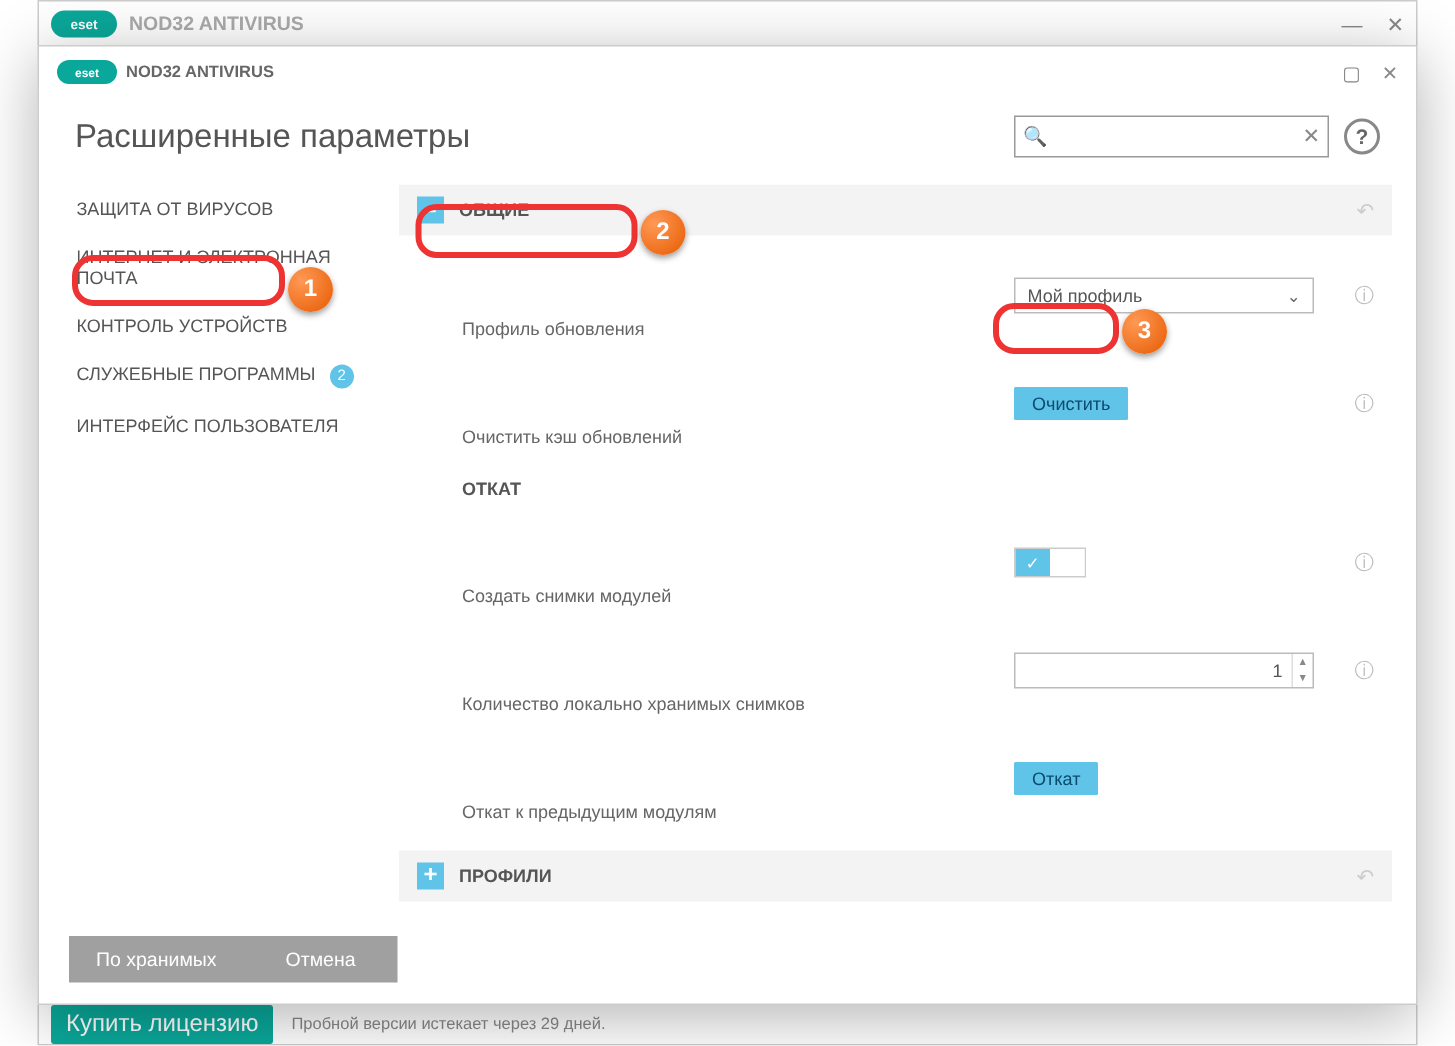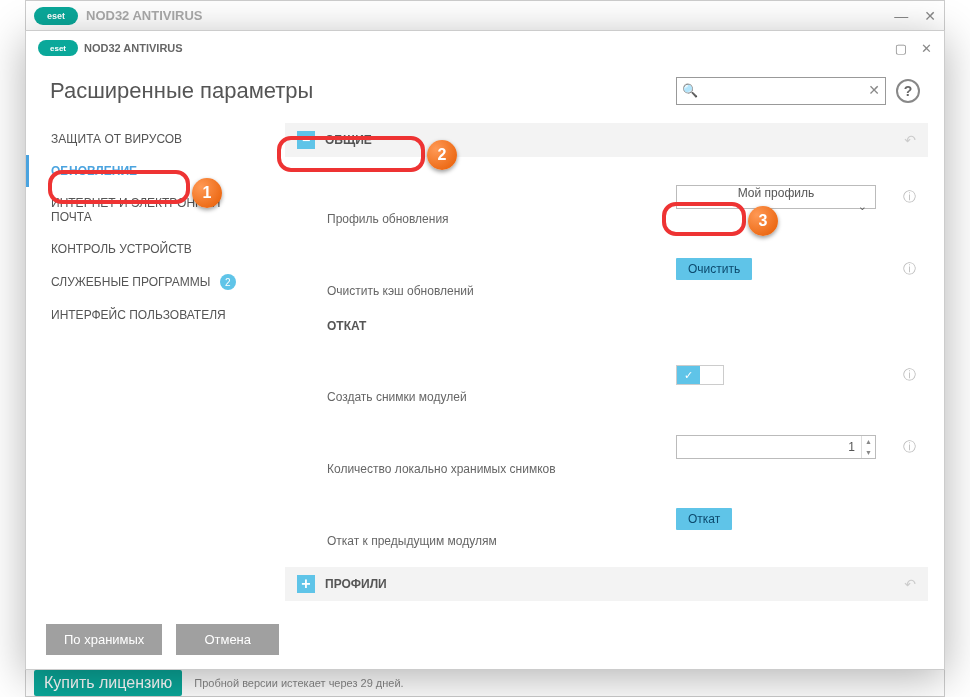--- a/index.html
+++ b/index.html
@@ -25,61 +25,61 @@
   .dialog-titlebar .wincontrols span { cursor: pointer; }
 
   .dialog-header { display: flex; align-items: center; padding: 12px 24px 18px 24px; }
   .dialog-header h1 { font-size: 22px; font-weight: 400; color: #555; }
   .search-wrap { margin-left: auto; position: relative; margin-right: 10px; }
   .search-wrap input { width: 210px; height: 28px; border: 1px solid #999; padding: 0 26px 0 26px; font-size: 12px; }
   .search-wrap .sicon { position: absolute; left: 6px; top: 6px; color: #888; font-size: 13px; }
   .search-wrap .xicon { position: absolute; right: 6px; top: 5px; color: #888; font-size: 14px; cursor: pointer; }
   .help-btn { width: 24px; height: 24px; border: 2px solid #888; border-radius: 50%; display: flex; align-items: center; justify-content: center; color: #666; font-weight: bold; font-size: 14px; cursor: pointer; }
 
-  .dialog-body { flex: 1; display: flex; overflow: hidden; gap: 19px; }
+  .dialog-body { flex: 1; display: flex; overflow: hidden; }
 
   .sidebar { width: 240px; padding: 0 0 0 0; }
   .sidebar-item { padding: 9px 16px 9px 22px; font-size: 12px; color: #555; cursor: pointer; position: relative; border-left: 3px solid transparent; }
   .sidebar-item.active { color: #4aa3df; font-weight: 600; border-left: 3px solid #4aa3df; }
   .sidebar-item .badge { display: inline-flex; width: 16px; height: 16px; border-radius: 50%; background: #5fc4e8; color: #fff; font-size: 10px; align-items: center; justify-content: center; margin-left: 6px; }
 
   .content { flex: 1; padding: 0 16px 0 0; overflow-y: auto; }
 
   .section-header { background: #f3f3f3; display: flex; align-items: center; padding: 8px 12px; margin-bottom: 4px; cursor: pointer; }
   .section-header .collapse-btn { width: 18px; height: 18px; background: #5fc4e8; color: #fff; display: flex; align-items: center; justify-content: center; font-weight: bold; font-size: 14px; margin-right: 10px; }
   .section-header .section-title { font-size: 12px; font-weight: 700; color: #555; }
   .section-header .revert { margin-left: auto; color: #ccc; font-size: 14px; }
 
   .setting-row { display: flex; align-items: center; padding: 7px 12px 7px 42px; font-size: 12px; color: #666; }
   .setting-row .label { flex: 1; margin-top: 44px; }
   .setting-row .control { width: 220px; display: flex; justify-content: flex-start; align-items: center; }
   .setting-row .info { width: 20px; color: #bbb; font-size: 13px; text-align: right; }
 
-  .select-box { width: 200px; height: 24px; border: 1px solid #bbb; background: #fff; display: flex; align-items: center; padding: 0 8px; font-size: 12px; color: #555; position: relative; cursor: pointer; flex-direction: column; }
+  .select-box { width: 200px; height: 24px; border: 1px solid #bbb; background: #fff; display: flex; align-items: center; padding: 0 8px; font-size: 12px; color: #555; position: relative; cursor: pointer; }
   .select-box .chev { margin-left: auto; font-size: 11px; color: #666; }
 
   .btn-small { background: #5fc4e8; color: #0c4a6e; border: none; padding: 4px 12px; font-size: 12px; cursor: pointer; border-radius: 1px; }
 
   .toggle { width: 48px; height: 20px; border: 1px solid #ccc; display: flex; cursor: pointer; }
   .toggle .on { width: 24px; background: #5fc4e8; display: flex; align-items: center; justify-content: center; color: #fff; font-size: 11px; }
   .toggle .off { width: 24px; background: #fff; }
 
   .spinner { width: 200px; height: 24px; border: 1px solid #bbb; display: flex; align-items: center; background: #fff; }
   .spinner .num { flex: 1; text-align: right; padding-right: 6px; font-size: 12px; color: #555; }
   .spinner .arrows { width: 14px; display: flex; flex-direction: column; font-size: 7px; color: #888; border-left: 1px solid #ddd; }
   .spinner .arrows span { height: 11px; display: flex; align-items: center; justify-content: center; cursor: pointer; }
 
   .subsection-title { font-size: 12px; font-weight: 700; color: #555; padding: 14px 12px 6px 42px; }
 
   .dialog-footer { padding: 14px 20px; display: flex; align-items: center; }
   .footer-btn { padding: 8px 18px; font-size: 13px; border: none; cursor: pointer; }
   .footer-btn.default { background: #a0a0a0; color: #fff; }
   .footer-btn.ok { background: #5fc4e8; color: #fff; margin-left: auto; padding: 8px 34px; }
   .footer-btn.ok::before { content: "✷"; font-size: 11px; margin-right: 2px; }
-  .footer-btn.cancel { background: #a0a0a0; color: #fff; margin-left: 14px; padding: 8px 28px; }
+  .footer-btn.cancel { background: #a0a0a0; color: #fff; padding: 8px 28px; }
 
   
   .callout { position: absolute; border: 4px solid #e33; border-radius: 14px; pointer-events: none; }
   .callout-num { position: absolute; width: 30px; height: 30px; border-radius: 50%; background: radial-gradient(circle at 30% 30%, #ff9955, #e65a00); color: #fff; font-weight: bold; font-size: 16px; display: flex; align-items: center; justify-content: center; box-shadow: 0 2px 4px rgba(0,0,0,0.4); pointer-events: none; }
 </style>
 </head>
 <body>
 
 <div class="outer-frame">
   <div class="outer-titlebar">
@@ -113,21 +113,20 @@
       <span class="sicon">🔍</span>
       <input type="text" placeholder="" style="">
       <span class="xicon">✕</span>
     </div>
     <div class="help-btn">?</div>
   </div>
 
   <div class="dialog-body">
     <div class="sidebar">
       <div class="sidebar-item">ЗАЩИТА ОТ ВИРУСОВ</div>
-      <div class="sidebar-item active">ОБНОВЛЕНИЕ</div>
       <div class="sidebar-item">ИНТЕРНЕТ И ЭЛЕКТРОННАЯ ПОЧТА</div>
       <div class="sidebar-item">КОНТРОЛЬ УСТРОЙСТВ</div>
       <div class="sidebar-item">
         <span>СЛУЖЕБНЫЕ ПРОГРАММЫ</span>
         <span class="badge">2</span>
       </div>
       <div class="sidebar-item">ИНТЕРФЕЙС ПОЛЬЗОВАТЕЛЯ</div>
     </div>
 
     <div class="content">

